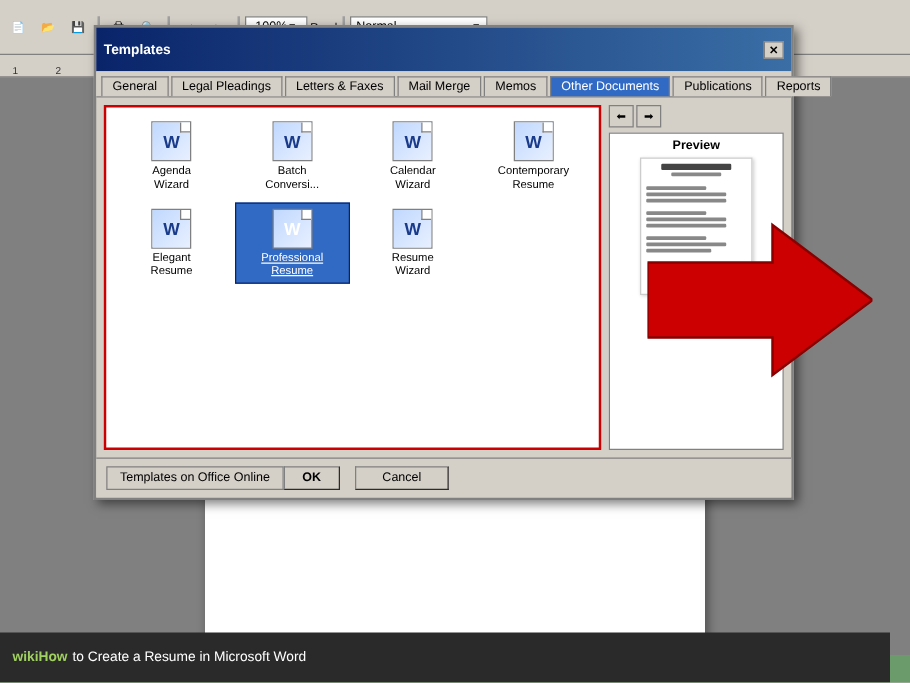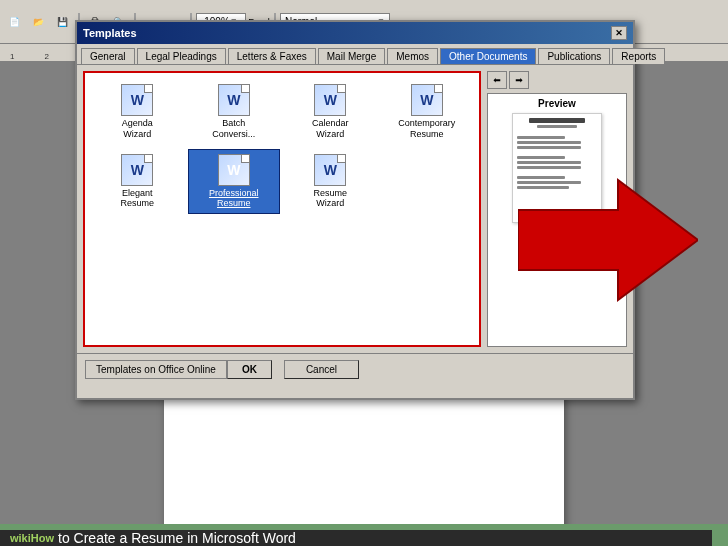--- a/index.html
+++ b/index.html
@@ -125,21 +125,21 @@
       z-index: 10;
     }
 
     .dialog-titlebar {
       background: linear-gradient(to right, #0a246a, #3a6ea5);
       color: white;
       padding: 3px 6px;
       display: flex;
       justify-content: space-between;
       align-items: center;
-      height: 22px;
+      height: 35px;
     }
 
     .dialog-title {
       font-size: 11px;
       font-weight: bold;
     }
 
     .dialog-close-btn {
       width: 16px;
       height: 14px;
@@ -382,38 +382,38 @@
       right: 30px;
       top: 160px;
       z-index: 20;
       pointer-events: none;
     }
 
     
     .wiki-footer {
       position: absolute;
       bottom: 0; left: 0; right: 16px;
-      height: 16px;
+      height: 40px;
       background: #2a2a2a;
       display: flex;
       align-items: center;
       padding: 0 10px;
       z-index: 100;
     }
 
     .wiki-logo {
       color: #a0d060;
       font-weight: bold;
       font-size: 11px;
       margin-right: 4px;
     }
 
     .wiki-text {
       color: white;
-      font-size: 14px;
+      font-size: 11px;
     }
   </style>
 </head>
 <body>
 
 <div class="word-bg"></div>
 
 <div class="toolbar-area">
   <div class="toolbar-buttons">
 

